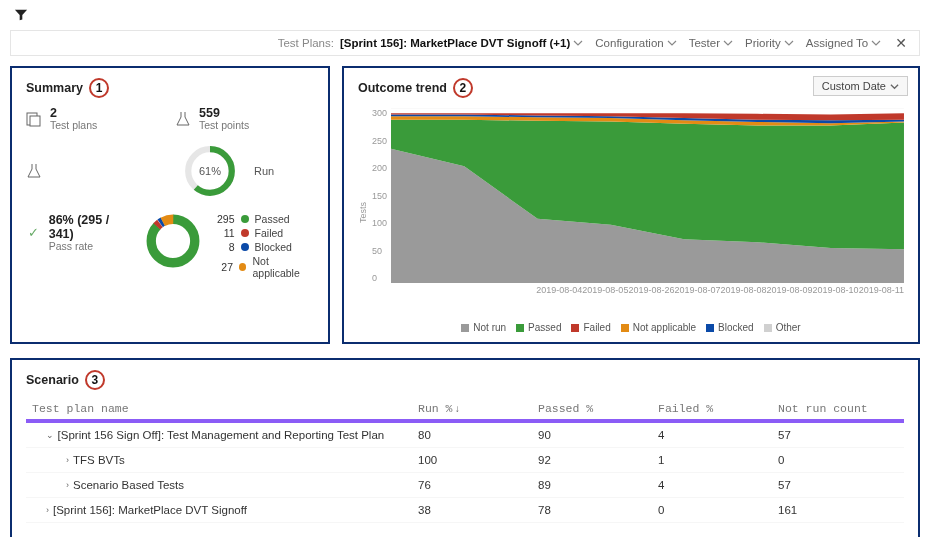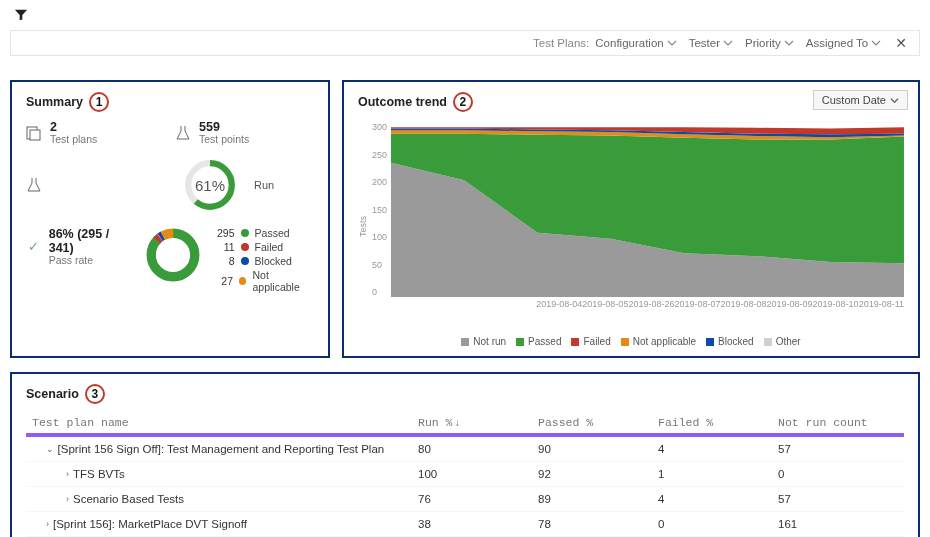--- a/index.html
+++ b/index.html
@@ -7,39 +7,39 @@
   .page { width: 930px; margin: 0 auto; padding: 6px 10px; }
   .header { display: flex; align-items: center; justify-content: space-between; padding: 2px 4px 8px 4px; }
   .title { font-size: 15px; font-weight: 600; }
   .funnel { width: 14px; height: 14px; }
   .filterbar { display: flex; align-items: center; justify-content: flex-end; gap: 12px; border: 1px solid #e5e5e5; padding: 4px 10px; color: #666; font-size: 11.5px; }
   .filter-item { display: inline-flex; align-items: center; gap: 3px; cursor: pointer; }
   .plans-label { color: #888; margin-right: -6px; }
   .plans-name { color: #111; font-weight: 600; }
   .close-x { font-size: 14px; color: #555; cursor: pointer; padding: 0 2px; }
 
-  .grid-top { display: flex; gap: 12px; margin-top: 24px; }
+  .grid-top { display: flex; gap: 12px; margin-top: 10px; }
   .panel { border: 2px solid #0b2d6f; background: #fff; padding: 10px 14px; position: relative; }
   .panel-summary { width: 320px; height: 278px; }
   .panel-trend { flex: 1; height: 278px; }
   .panel-details { margin-top: 14px; padding-bottom: 14px; }
 
   .panel-head { display: flex; align-items: center; gap: 6px; font-size: 12.5px; font-weight: 600; color: #222; margin-bottom: 8px; }
   .circ-num { display: inline-flex; align-items: center; justify-content: center; width: 20px; height: 20px; border: 2px solid #c0392b; border-radius: 50%; color: #111; font-weight: 600; font-size: 12px; }
 
   .sum-row { display: flex; align-items: center; gap: 10px; }
   .sum-row.top { margin-bottom: 12px; }
   .sum-item { display: flex; align-items: center; gap: 8px; width: 140px; }
   .sum-icon { width: 16px; height: 16px; display: inline-flex; align-items: center; justify-content: center; color: #555; }
   .sum-val { font-size: 12.5px; font-weight: 600; }
   .sum-lbl { font-size: 10.5px; color: #777; margin-top: -1px; }
 
   .run-row { display: flex; align-items: center; gap: 16px; margin: 8px 0 14px 0; }
   .donut-wrap { position: relative; width: 56px; height: 56px; }
-  .donut-center { position: absolute; inset: 0; display: flex; align-items: center; justify-content: center; font-size: 15px; color: #555; }
+  .donut-center { position: absolute; inset: 0; display: flex; align-items: center; justify-content: center; font-size: 11px; color: #555; }
   .run-label { font-size: 11px; color: #555; }
 
   .rate-row { display: flex; align-items: flex-start; gap: 14px; }
   .checkmark { color: #6a6; font-size: 13px; }
   .legend { font-size: 10.5px; color: #444; }
   .legend div { display: flex; align-items: center; gap: 6px; margin-bottom: 2px; }
   .lg-num { width: 20px; text-align: right; color: #333; }
   .lg-dot { width: 8px; height: 8px; border-radius: 50%; display: inline-block; }
 
   .trend-controls { position: absolute; top: 8px; right: 10px; }
@@ -74,20 +74,26 @@
   <div class="header">
     <div>
       <svg class="funnel" viewBox="0 0 16 16">
           <path d="M1 2h14l-5.5 6v5l-3 1v-6z" fill="#222"></path>
         </svg>
     </div>
   </div>
 
   <div class="filterbar">
     <span class="plans-label">Test Plans:</span>
+    <span class="filter-item">
+      <span class="plans-name">[Sprint 156]: MarketPlace DVT Signoff (+1)</span>
+      <svg width="10" height="10" viewBox="0 0 10 10">
+          <path d="M1 3l4 4 4-4" stroke="#888" fill="none" stroke-width="1.2"></path>
+        </svg>
+    </span>
     <span class="filter-item">
       <span>Configuration</span>
       <svg width="10" height="10" viewBox="0 0 10 10">
           <path d="M1 3l4 4 4-4" stroke="#888" fill="none" stroke-width="1.2"></path>
         </svg>
     </span>
     <span class="filter-item">
       <span>Tester</span>
       <svg width="10" height="10" viewBox="0 0 10 10">
           <path d="M1 3l4 4 4-4" stroke="#888" fill="none" stroke-width="1.2"></path>

